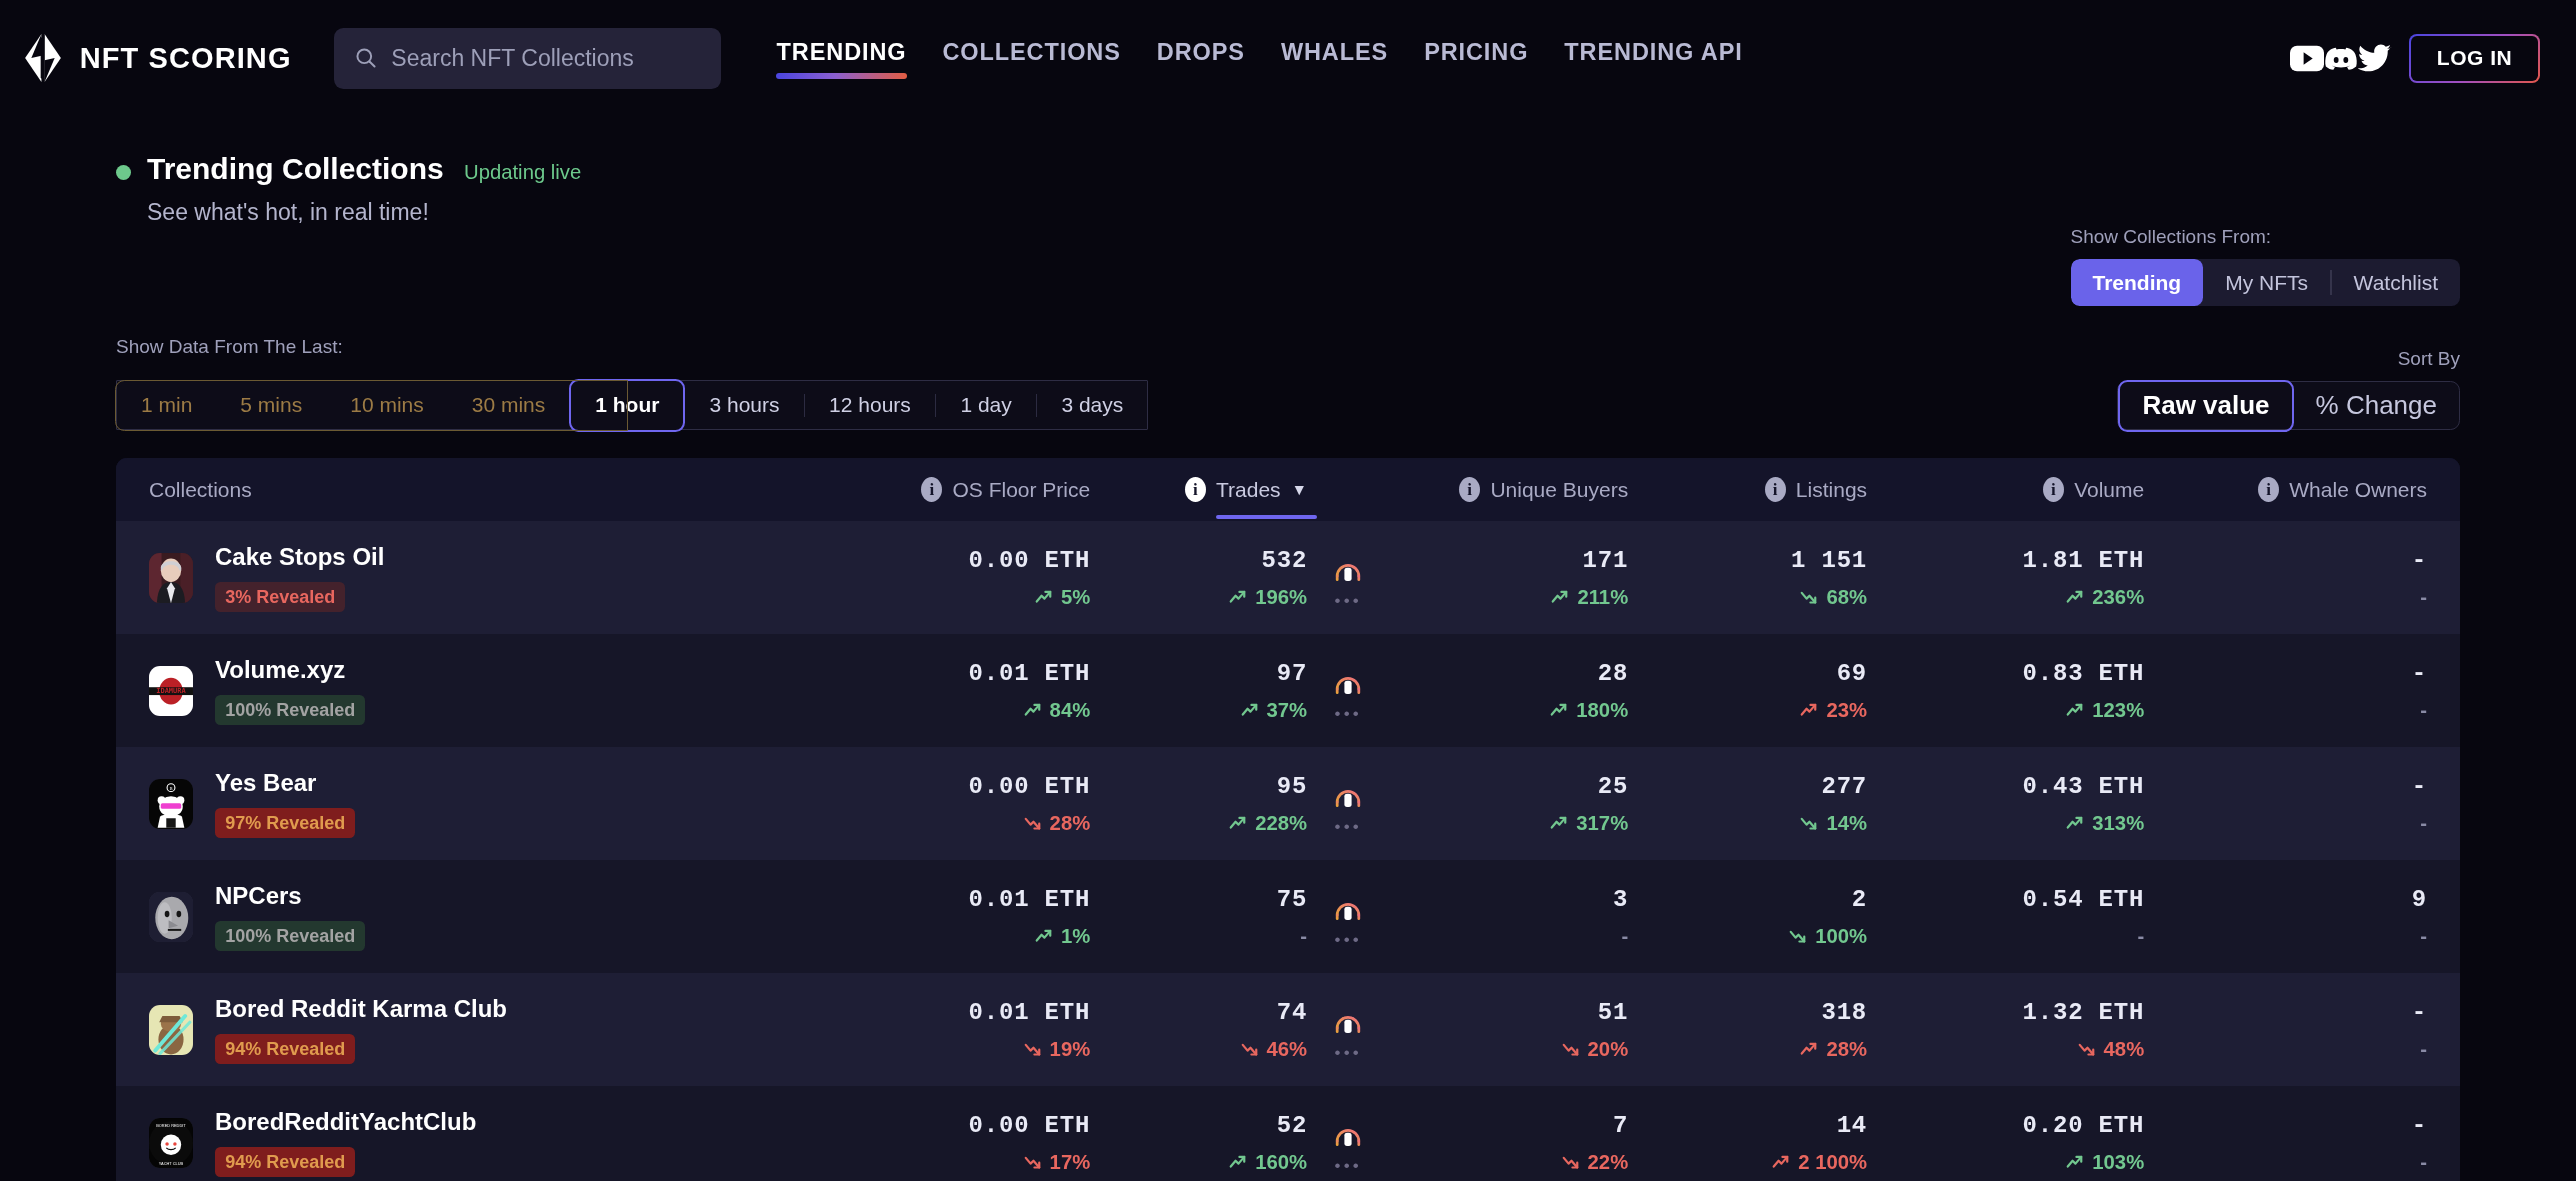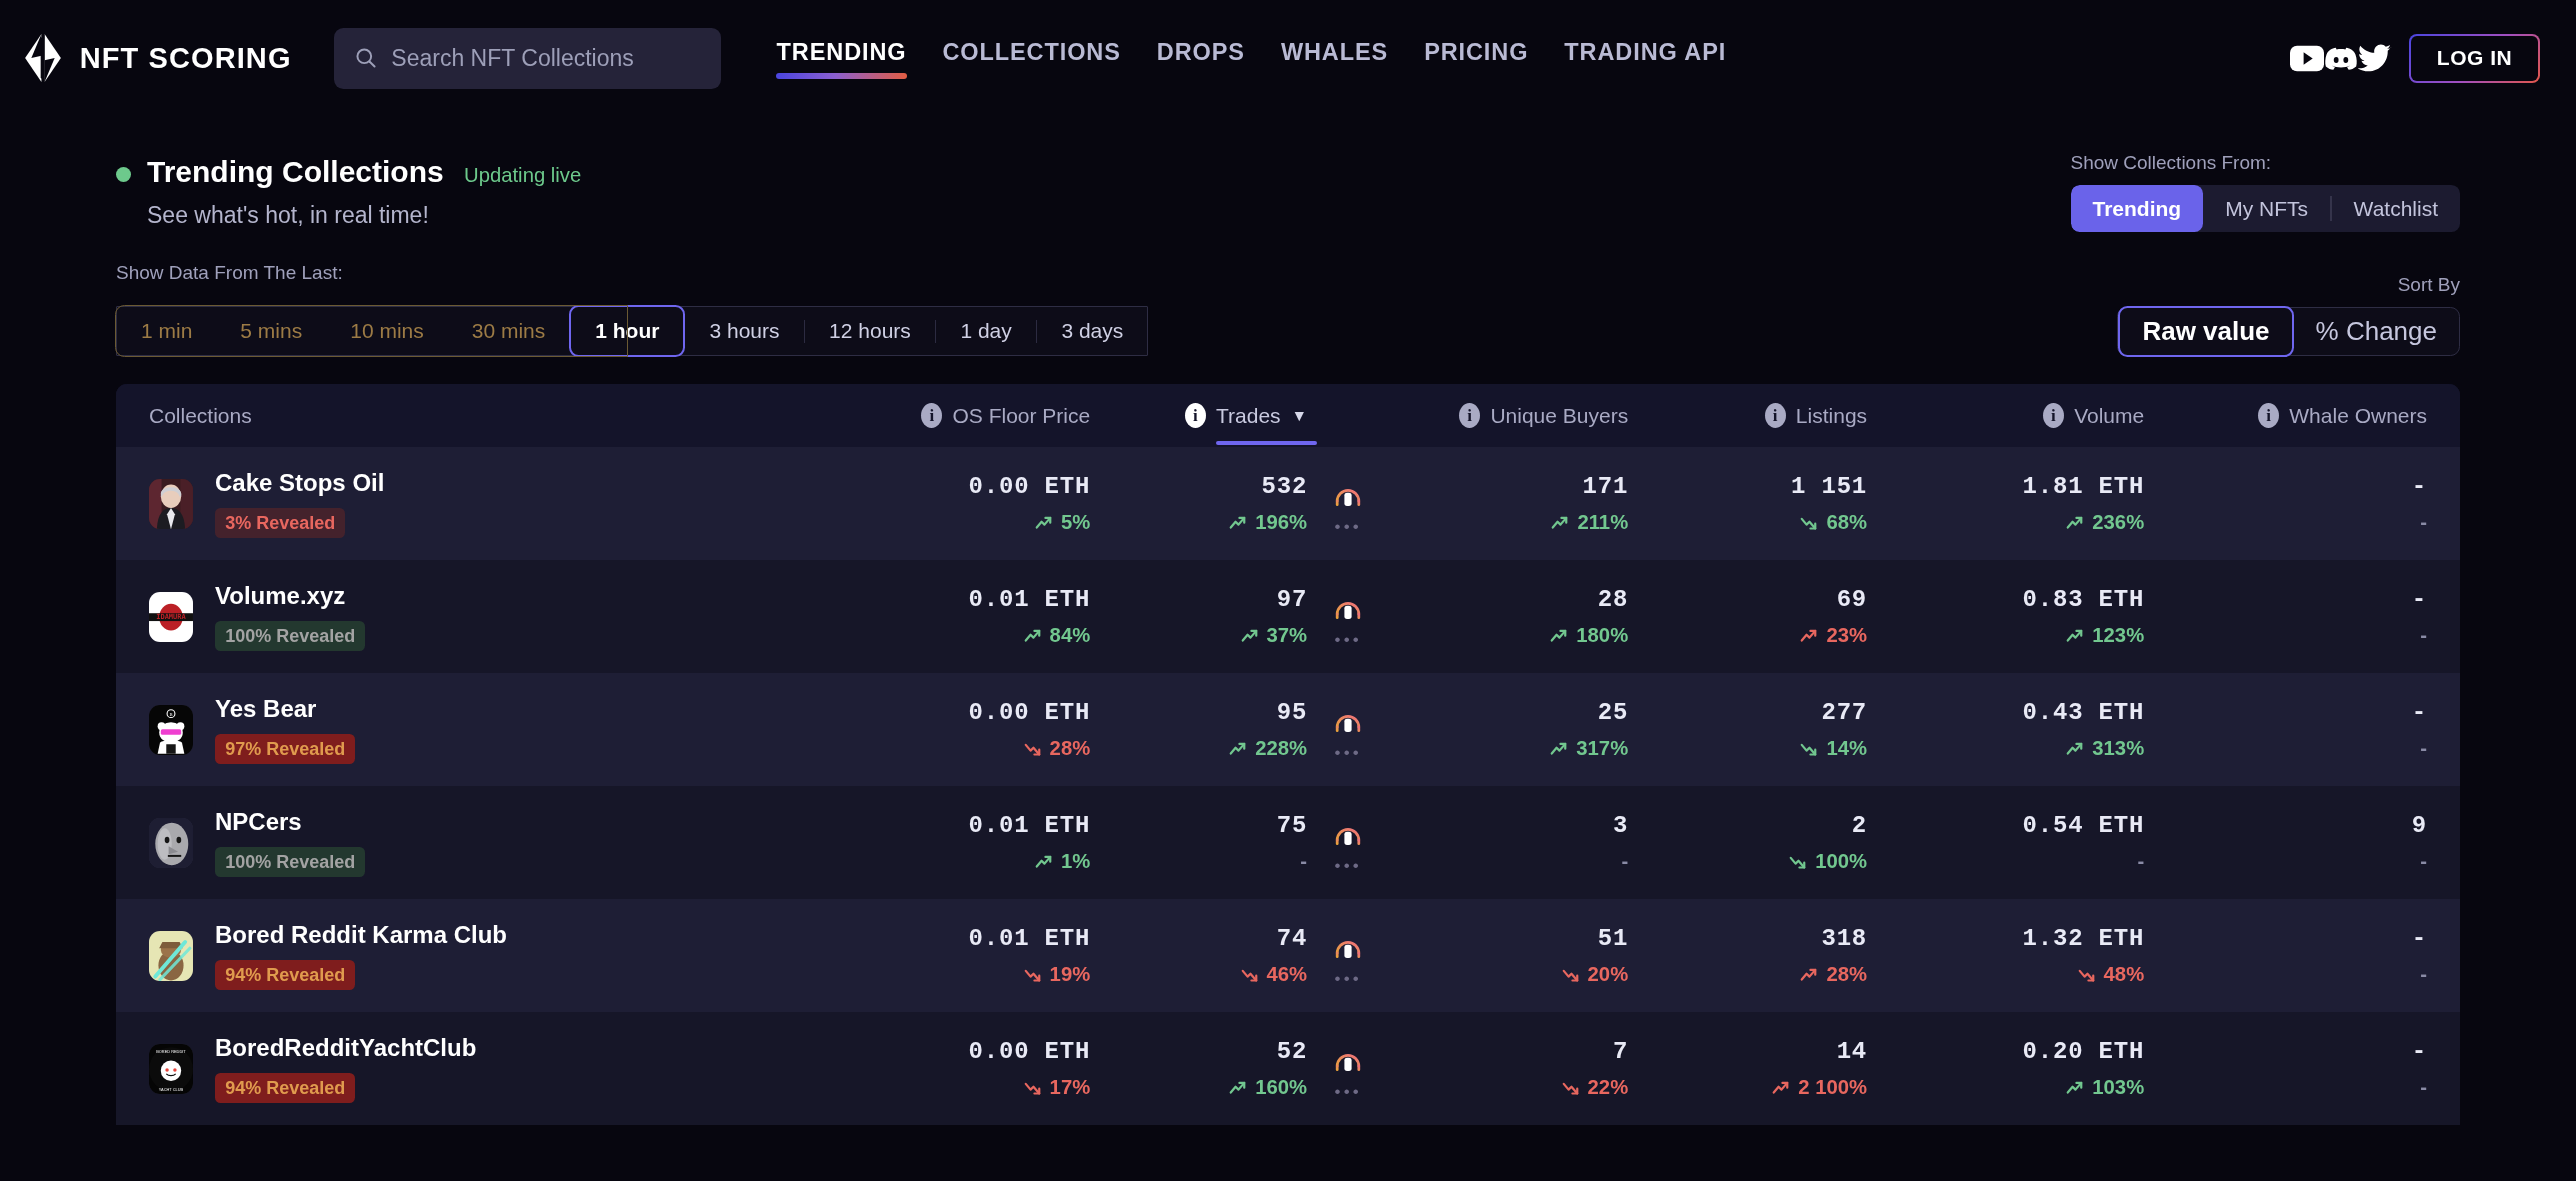--- a/index.html
+++ b/index.html
@@ -63,21 +63,21 @@
     color: #fff; font-size: 21px; font-weight: 700; letter-spacing: 0.5px;
     border-radius: 7.8px; cursor: pointer;
     background:
       linear-gradient(#07060f, #07060f) padding-box,
       linear-gradient(135deg,#4a45e0 0%, #a14fc0 55%, #e2564a 100%) border-box;
     border: 2.3px solid transparent;
   }
 
   
   .content { padding: 0 116px; }
-  .headrow { display: flex; align-items: center; padding-top: 36px; }
+  .headrow { display: flex; align-items: flex-start; padding-top: 36px; flex-direction: column; }
   .titleblock { padding-left: 31px; position: relative; }
   .live-dot {
     position: absolute; left: 0px; top: 12.5px;
     width: 15px; height: 15px; border-radius: 50%; background: #6dc98c;
   }
   .title-line { display: flex; align-items: baseline; gap: 20.3px; }
   .page-title { color: #ffffff; font-size: 30px; font-weight: 700; }
   .live-label { color: #6dc98c; font-size: 20.3px; font-weight: 500; }
   .subtitle { color: #b4b5cd; font-size: 23px; margin-top: 13.3px; }
 
@@ -237,21 +237,21 @@
       </svg>
       <input class="search-input" type="text" placeholder="Search NFT Collections" style="">
     </div>
 
     <nav class="mainmenu">
       <div class="menu-item active">TRENDING</div>
       <div class="menu-item">COLLECTIONS</div>
       <div class="menu-item">DROPS</div>
       <div class="menu-item">WHALES</div>
       <div class="menu-item">PRICING</div>
-      <div class="menu-item">TRADING API</div>
+      <div class="menu-item">TRENDING API</div>
     </nav>
 
     <div class="nav-right">
       <svg class="social-icon" width="34" height="27" viewBox="0 0 24 18">
         <rect x="0" y="0" width="24" height="18" rx="5" fill="#ffffff"></rect>
         <path d="M9.6 4.6 L16 9 L9.6 13.4 Z" fill="#07060f"></path>
       </svg>
       <svg class="social-icon" width="34" height="27" viewBox="0 0 24 18">
         <path d="M8.3 1.4 C5.6 1.9 2.9 3.2 1.8 6.1 C.8 9 .6 12 1.3 14.6 C2.9 16 4.9 16.9 6.6 17 L7.7 15.1 C6.9 14.9 6.1 14.5 5.5 14 C7.4 15 9.7 15.4 12 15.4 C14.3 15.4 16.6 15 18.5 14 C17.9 14.5 17.1 14.9 16.3 15.1 L17.4 17 C19.1 16.9 21.1 16 22.7 14.6 C23.4 12 23.2 9 22.2 6.1 C21.1 3.2 18.4 1.9 15.7 1.4 L15.1 2.6 C13.1 2.2 10.9 2.2 8.9 2.6 Z" fill="#ffffff"></path>
         <ellipse cx="8.6" cy="10" rx="1.7" ry="2.1" fill="#07060f"></ellipse>

